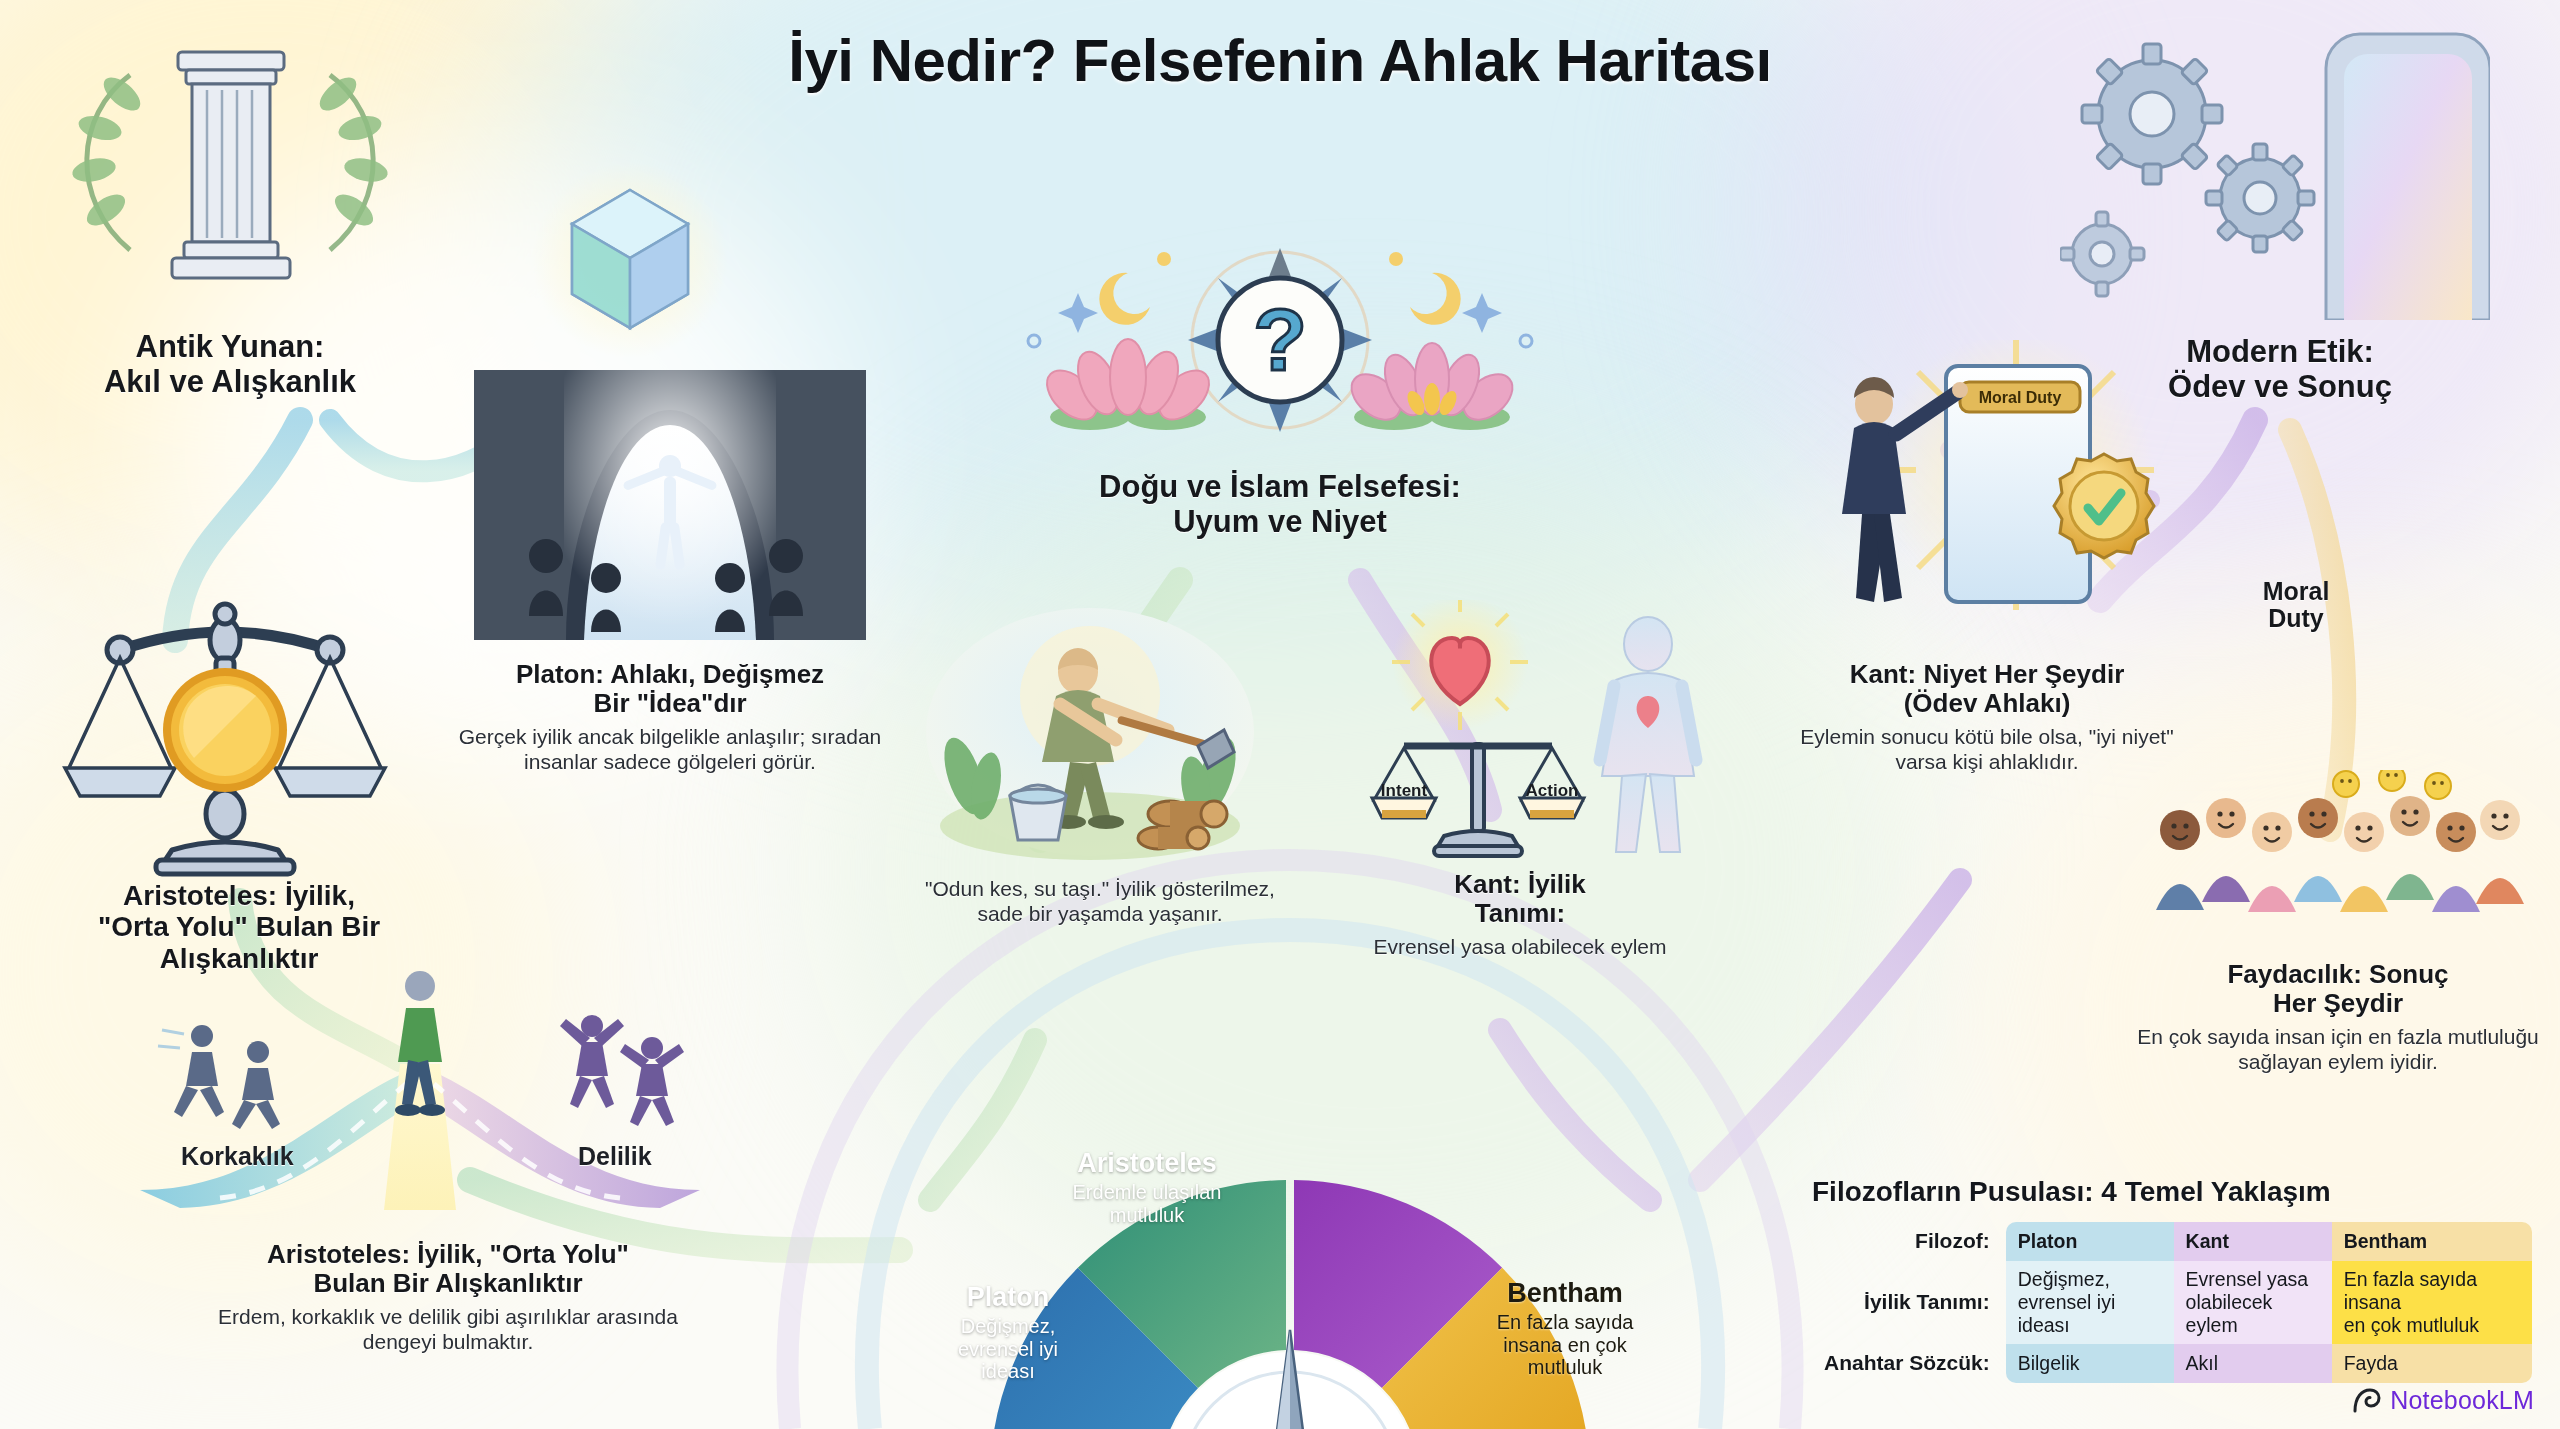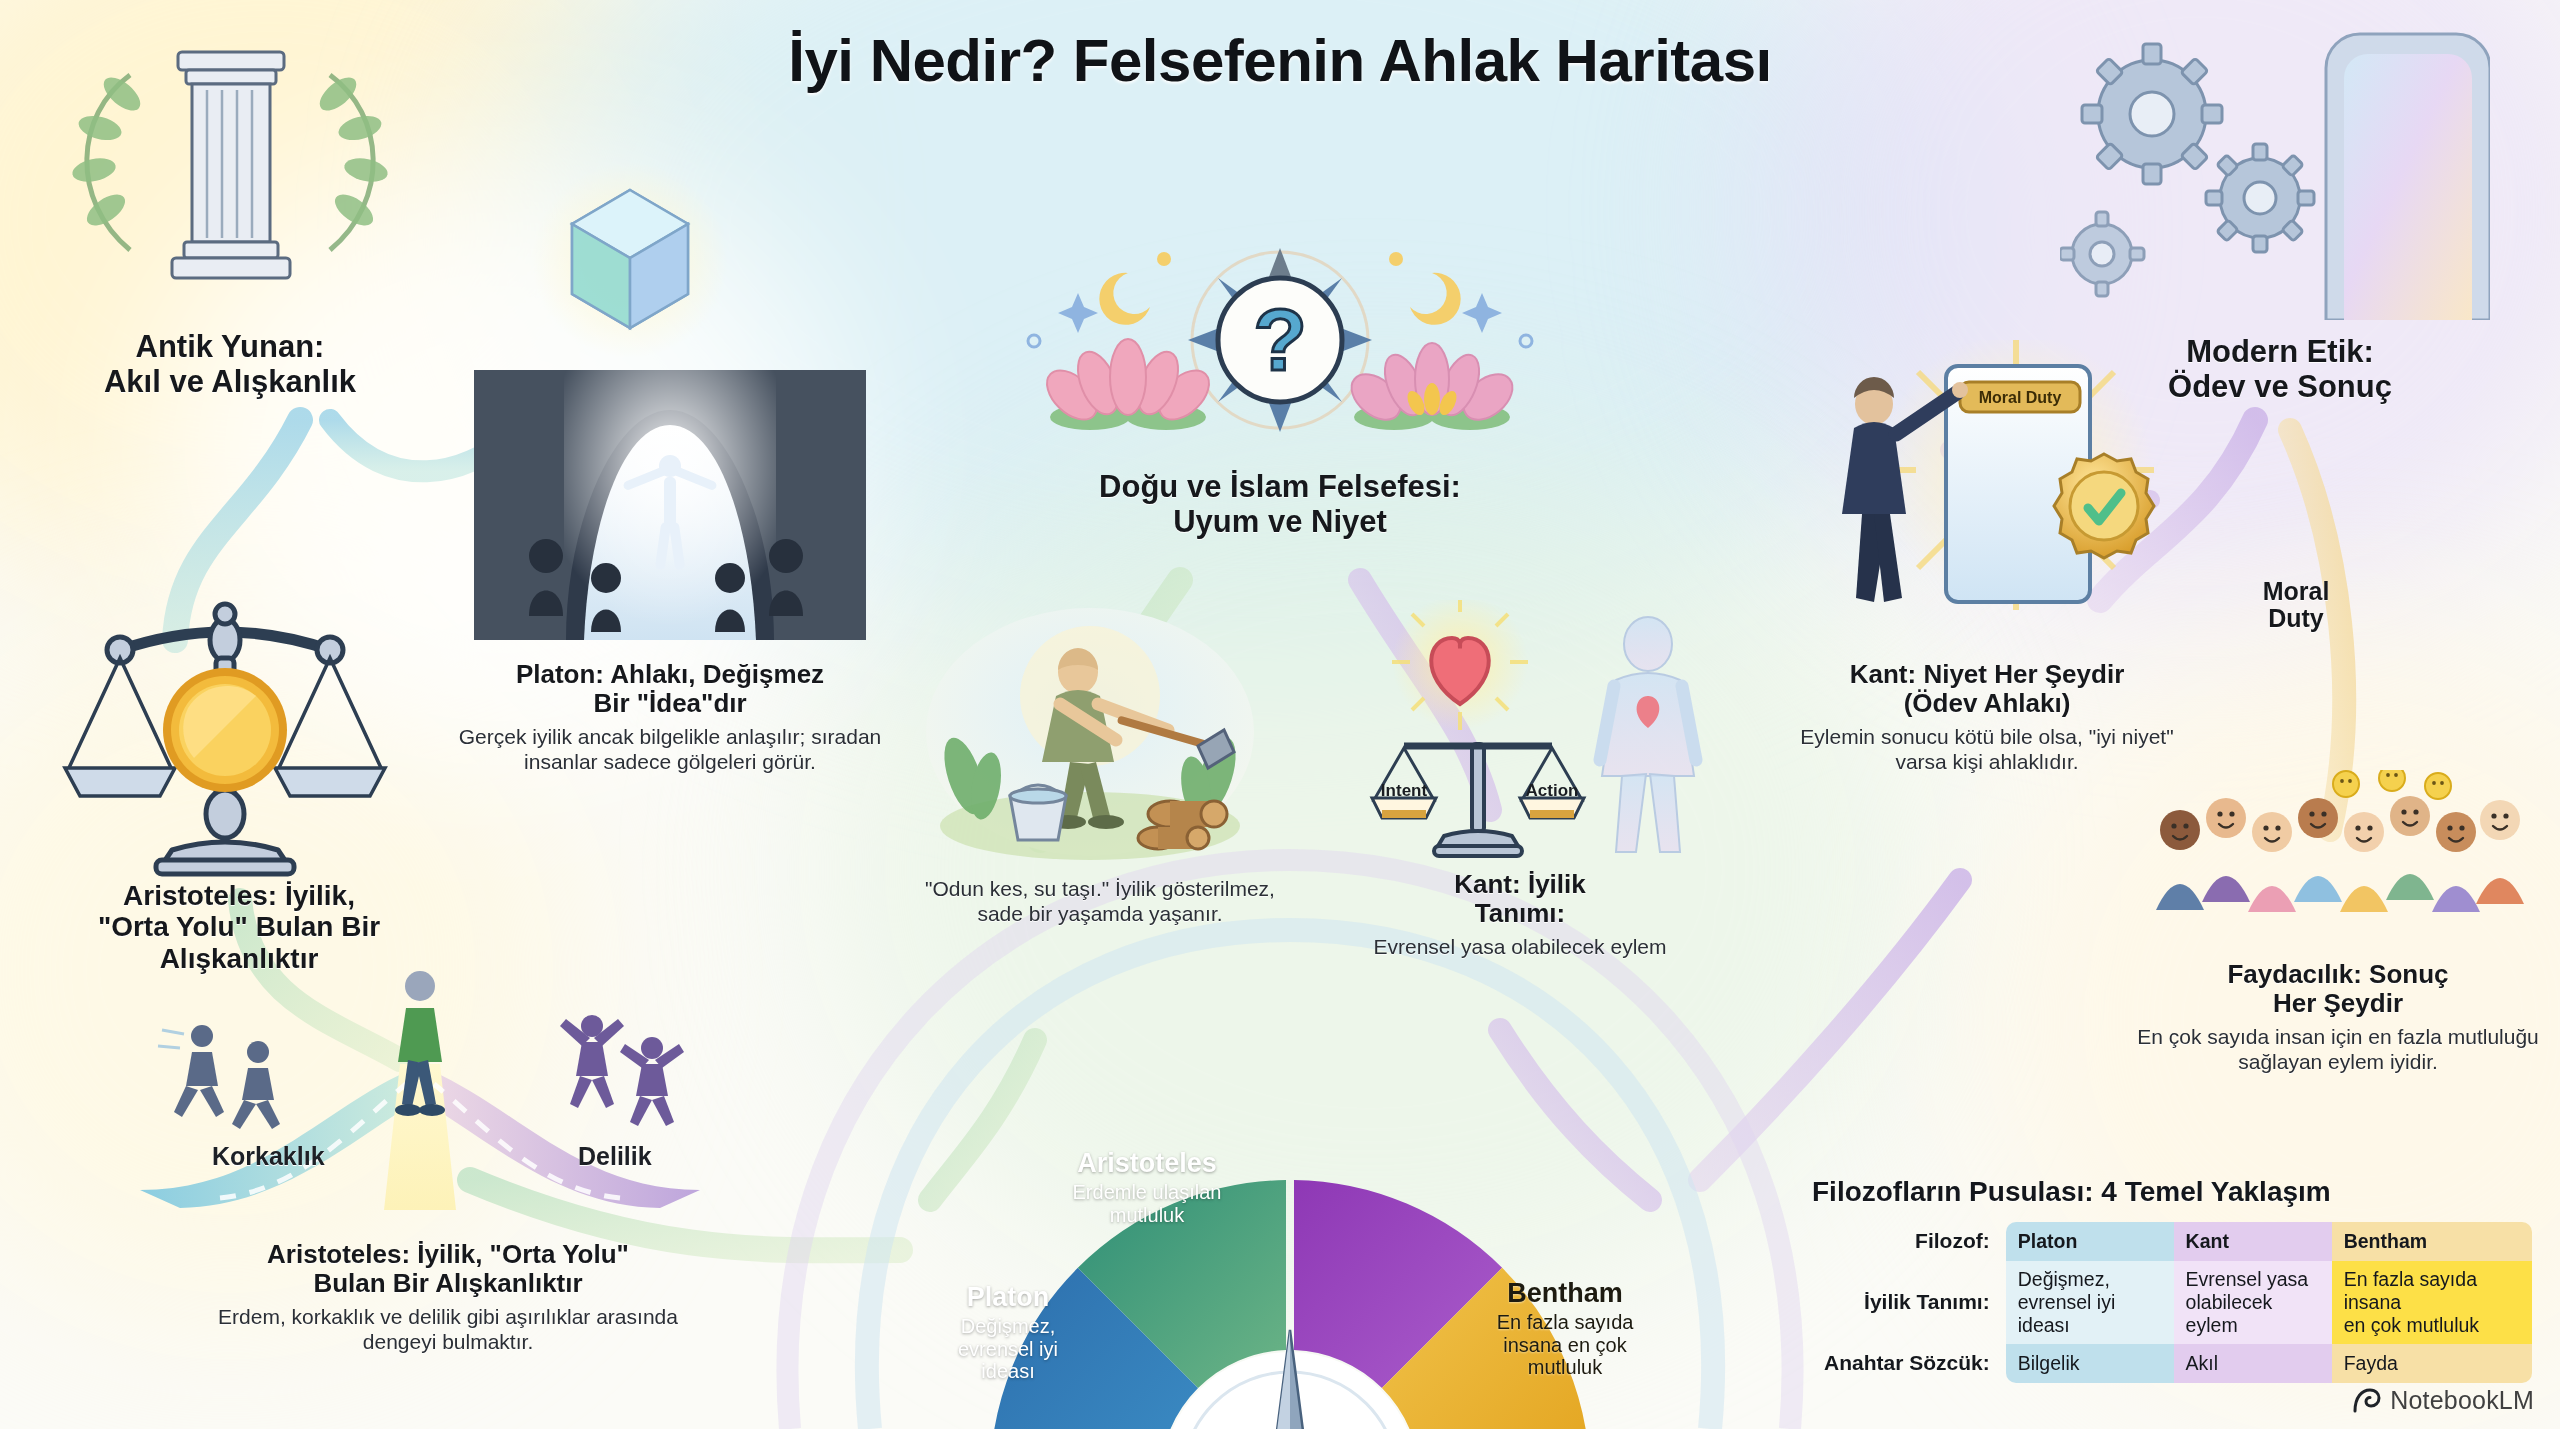--- a/index.html
+++ b/index.html
@@ -77,21 +77,21 @@
   .c-purpl { background: #f1e3f7; }
   .c-gold  { background: #f7e0a6; }
   .c-goldl { background: #fde047; }
   table.compass tr:first-child td:nth-child(2) { border-top-left-radius: 10px; }
   table.compass tr:first-child td:last-child  { border-top-right-radius: 10px; }
   table.compass tr:last-child  td:nth-child(2) { border-bottom-left-radius: 10px; }
   table.compass tr:last-child  td:last-child  { border-bottom-right-radius: 10px; }
 
   
   #wm { position: absolute; right: 26px; bottom: 14px; display: flex; align-items: center; gap: 9px; }
-  #wm .txt { font-size: 25px; color: #404040; letter-spacing: .2px; }
+  #wm .txt { font-size: 25px; color: #6d28d9; letter-spacing: .2px; }
 
   
   #title {
     position: absolute; left: 0; width: 2560px; top: 26px; text-align: center;
     font-size: 60px; font-weight: bold; color: #101317; letter-spacing: -.5px;
     text-shadow: 0 2px 3px rgba(255,255,255,.95);
   }
 </style>
 </head>
 <body>
@@ -328,21 +328,21 @@
         <path d="M462,86 l22,-20 -6,-7 -24,19 Z"></path>
       <circle cx="512" cy="88" r="11"></circle>
         <path d="M502,104 h20 l6,32 h-32 Z"></path>
       <path d="M500,136 l-10,26 8,4 14,-26 Z"></path>
         <path d="M524,136 l10,26 -8,4 -14,-26 Z"></path>
       <path d="M502,108 l-22,-16 5,-8 24,16 Z"></path>
         <path d="M522,108 l22,-16 -5,-8 -24,16 Z"></path>
     </g>
   </svg>
 
-  <div class="roadlbl" style="left:212px; top:1142px;">Korkaklık</div>
+  <div class="roadlbl" style="left:181px; top:1142px;">Korkaklık</div>
   <div class="roadlbl" style="left:578px; top:1142px;">Delilik</div>
 
   <div class="node leaf" style="left:180px; top:1240px; width:536px;">
     <div class="ttl" style="white-space: pre-line;">Aristoteles: İyilik, "Orta Yolu"
 Bulan Bir Alışkanlıktır</div>
     <div class="desc" style="white-space: pre-line;">Erdem, korkaklık ve delilik gibi aşırılıklar arasında dengeyi bulmaktır.</div>
   </div>
 
   <svg class="art" style="left:1020px; top:225px; width:520px; height:240px;" viewBox="0 0 520 240">
 

